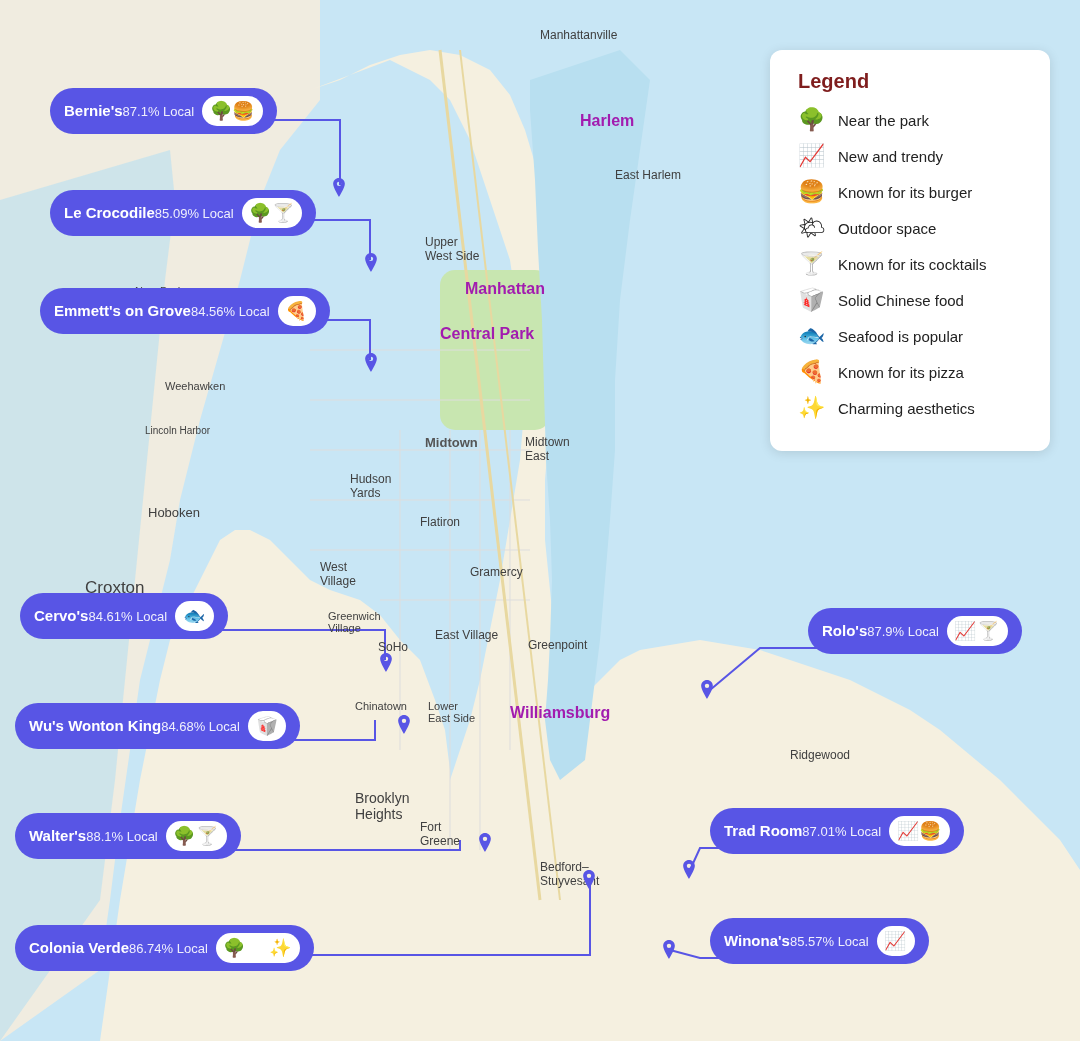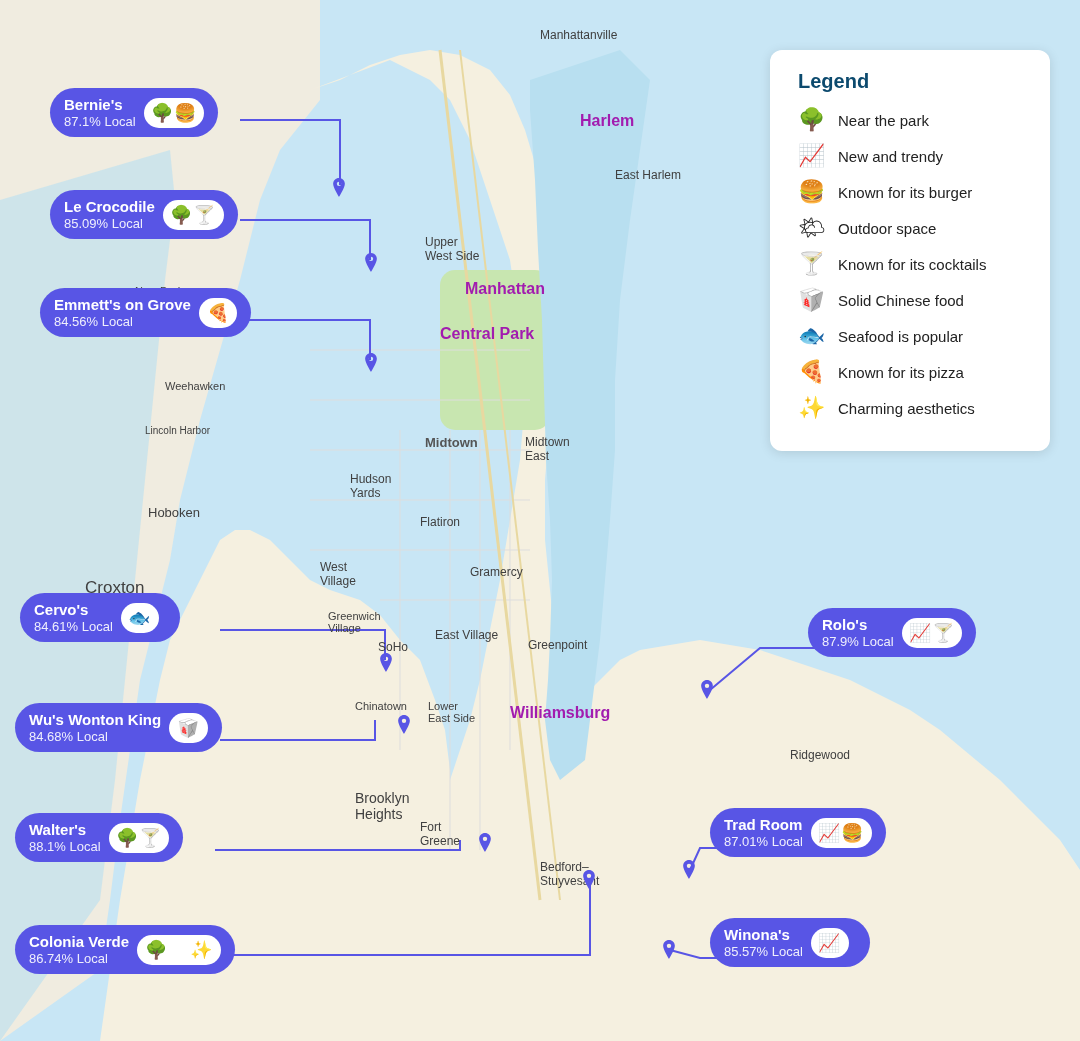--- a/index.html
+++ b/index.html
@@ -27,21 +27,22 @@
       border-radius: 30px;
       padding: 8px 14px;
       display: flex;
       align-items: center;
       gap: 8px;
       color: white;
       min-width: 160px;
     }
     .restaurant-pill .pill-text {
       display: flex;
-      flex-direction: column;
+      flex-direction: row;
+      align-items: center;
     }
     .restaurant-pill .pill-name {
       font-weight: 700;
       font-size: 15px;
       line-height: 1.2;
     }
     .restaurant-pill .pill-pct {
       font-size: 13px;
       font-weight: 400;
       opacity: 0.9;
@@ -74,21 +75,21 @@
       background: white;
       border-radius: 12px;
       padding: 20px 28px;
       box-shadow: 0 2px 12px rgba(0,0,0,0.12);
       min-width: 280px;
     }
     #legend h3 {
       font-size: 20px;
       font-weight: 700;
       margin-bottom: 14px;
-      color: #0c4a6e;
+      color: #7f1d1d;
     }
     .legend-item {
       display: flex;
       align-items: center;
       gap: 12px;
       margin-bottom: 10px;
       font-size: 15px;
       color: #222;
     }
     .legend-icon {

